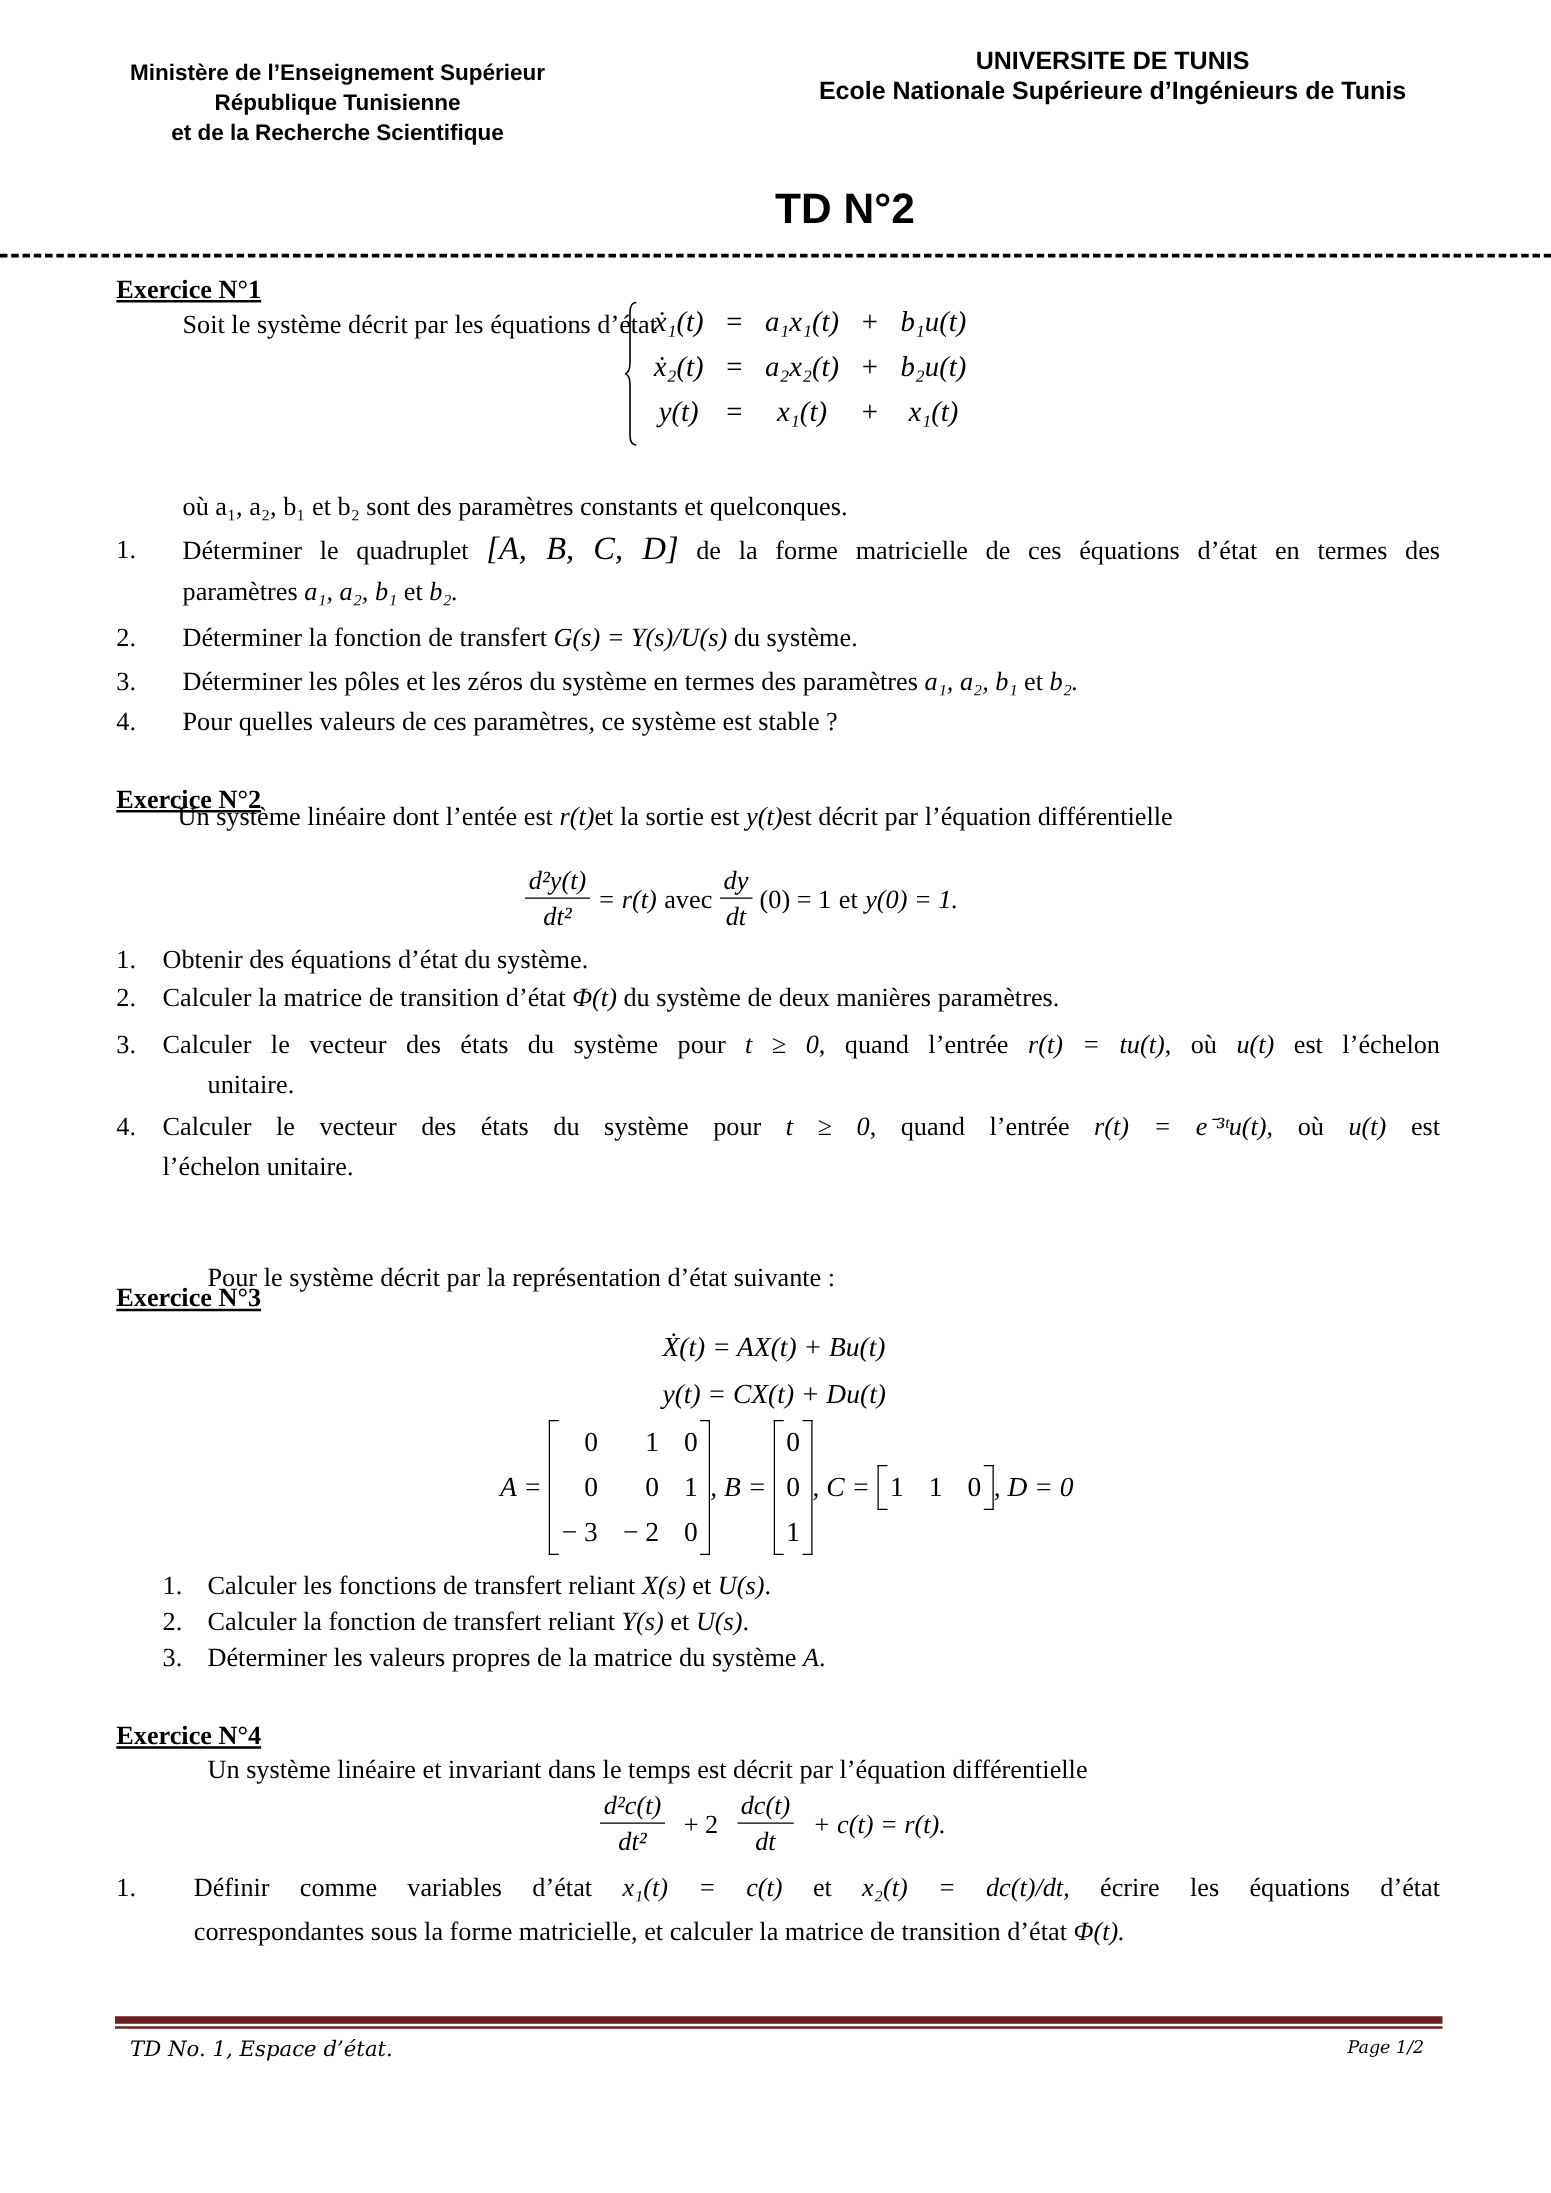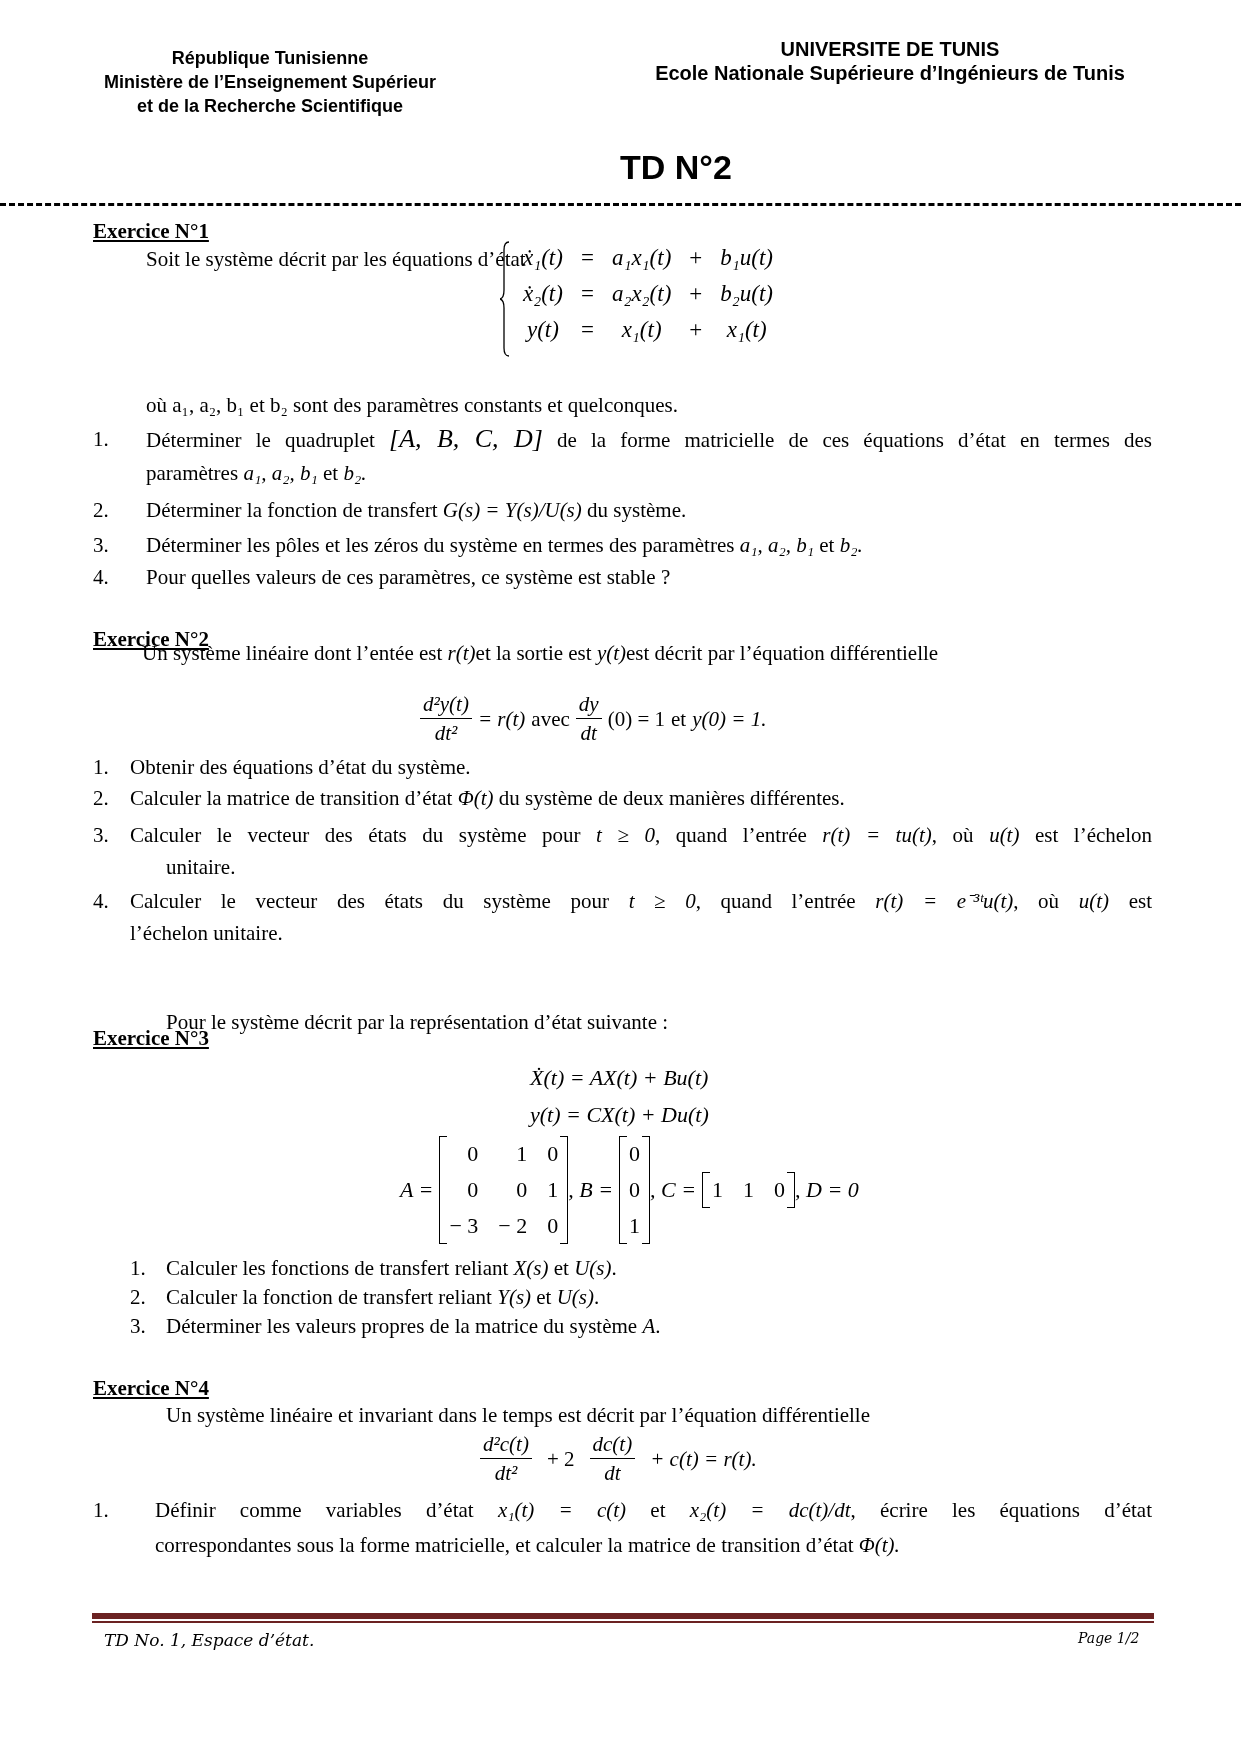--- a/index.html
+++ b/index.html
@@ -37,22 +37,22 @@
 
   .footer-bar { left: 92px; top: 1613px; width: 1062px; height: 6px; background: #6b2222; }
   .footer-thin { left: 92px; top: 1621px; width: 1062px; height: 2px; background: #6b2222; }
   .footer-left { left: 92px; top: 1630px; font-style: italic; font-size: 17px; font-family: "DejaVu Serif", serif; margin-left: 12px; }
   .footer-right { left: 1078px; top: 1630px; font-style: italic; font-size: 14px; font-family: "DejaVu Serif", serif; }
 </style>
 </head>
 <body>
 
 <div class="abs sans hdr-left">
+  <div>Ministère de l’Enseignement Supérieur</div>
   <div>République Tunisienne</div>
-  <div>Ministère de l’Enseignement Supérieur</div>
   <div>et de la Recherche Scientifique</div>
 </div>
 <div class="abs sans hdr-right">
   <div>UNIVERSITE DE TUNIS</div>
   <div>Ecole Nationale Supérieure d’Ingénieurs de Tunis</div>
 </div>
 <div class="abs sans td-title">TD N°2</div>
 <div class="abs dash"></div>
 
 <div class="doc">
@@ -154,21 +154,21 @@
 
   <div>
     <span class="num" style="left:93px; top:752px;">1.</span>
     <div class="line" style="left:130px; top:752px;">Obtenir des équations d’état du système.</div>
   </div>
   <div>
     <span class="num" style="left:93px; top:783px;">2.</span>
     <div class="line" style="left:130px; top:783px;">
       <span>Calculer la matrice de transition d’état</span>
       <span class="m">Φ(t)</span>
-      <span>du système de deux manières différentes.</span>
+      <span>du système de deux manières paramètres.</span>
     </div>
   </div>
   <div>
     <span class="num" style="left:93px; top:820px;">3.</span>
     <div class="line just" style="left:130px; top:820px; width:1022px;">
       <span>Calculer le vecteur des états du système pour</span>
       <span class="m">t ≥ 0</span><span>, quand l’entrée</span>
       <span class="m">r(t) = tu(t)</span><span>, où</span>
       <span class="m">u(t)</span>
       <span>est l’échelon</span>

